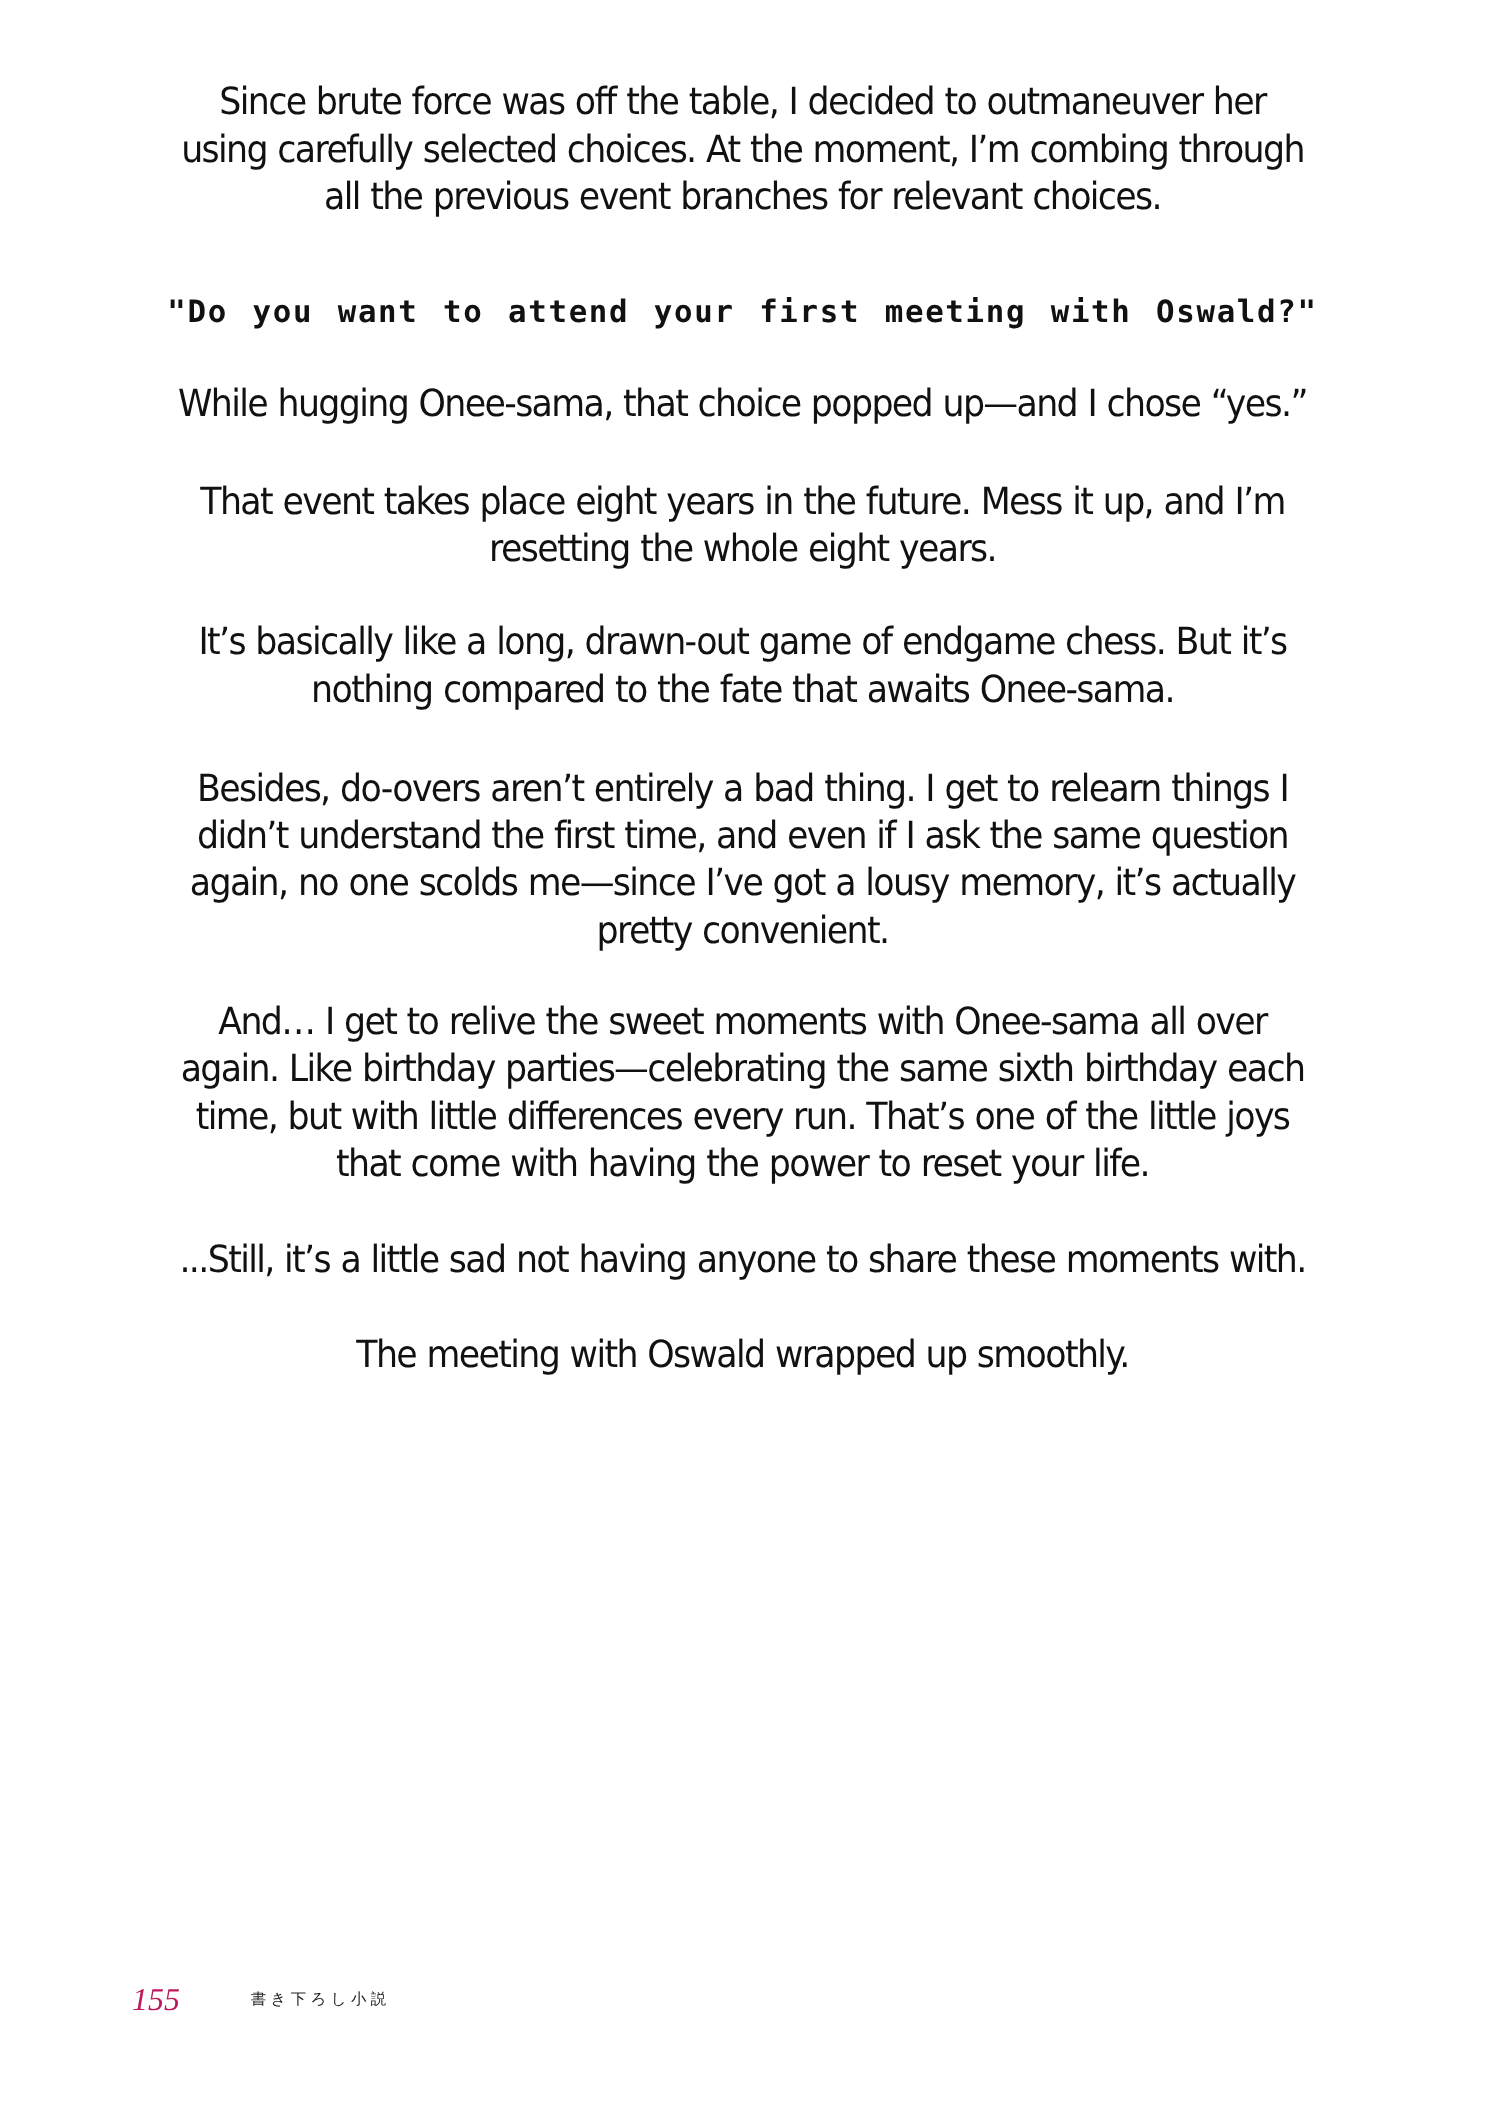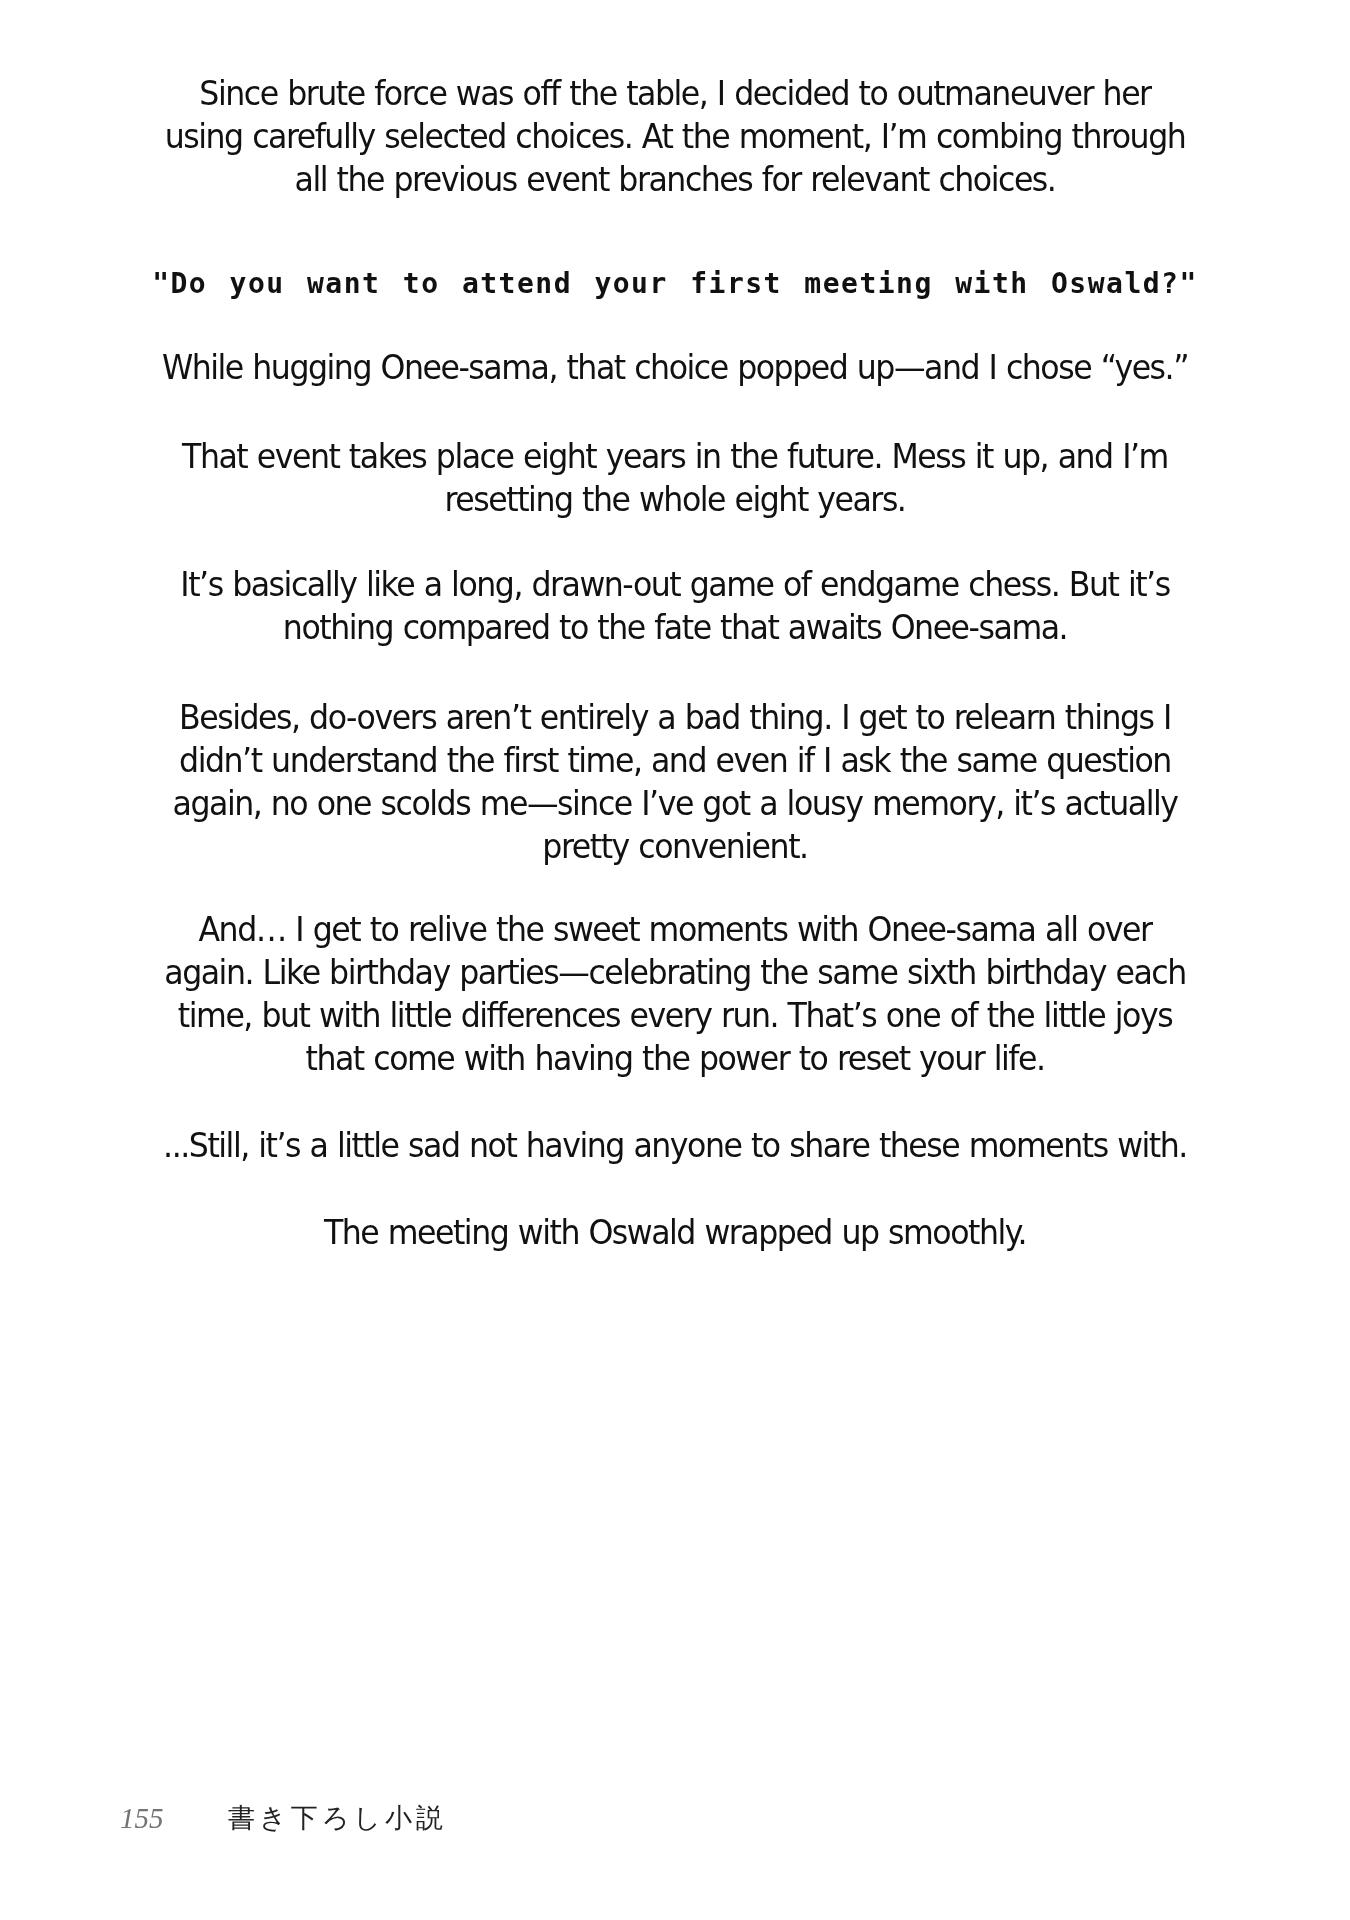--- a/index.html
+++ b/index.html
@@ -54,26 +54,26 @@
       top: 1798px;
       left: 120px;
       height: 40px;
       display: flex;
       align-items: center;
     }
     .page-number {
       font-family: "Liberation Serif", serif;
       font-style: italic;
       font-size: 29px;
-      color: #737373;
+      color: #be185d;
       width: 108px;
     }
     .section-title {
       font-family: Liberation Serif, serif;
-      font-size: 27px;
+      font-size: 14px;
       letter-spacing: 4px;
       color: #222;
     }
   </style>
 </head>
 <body>
 
 <div class="page">
 
   <div class="body-text" style="top:72px;">

